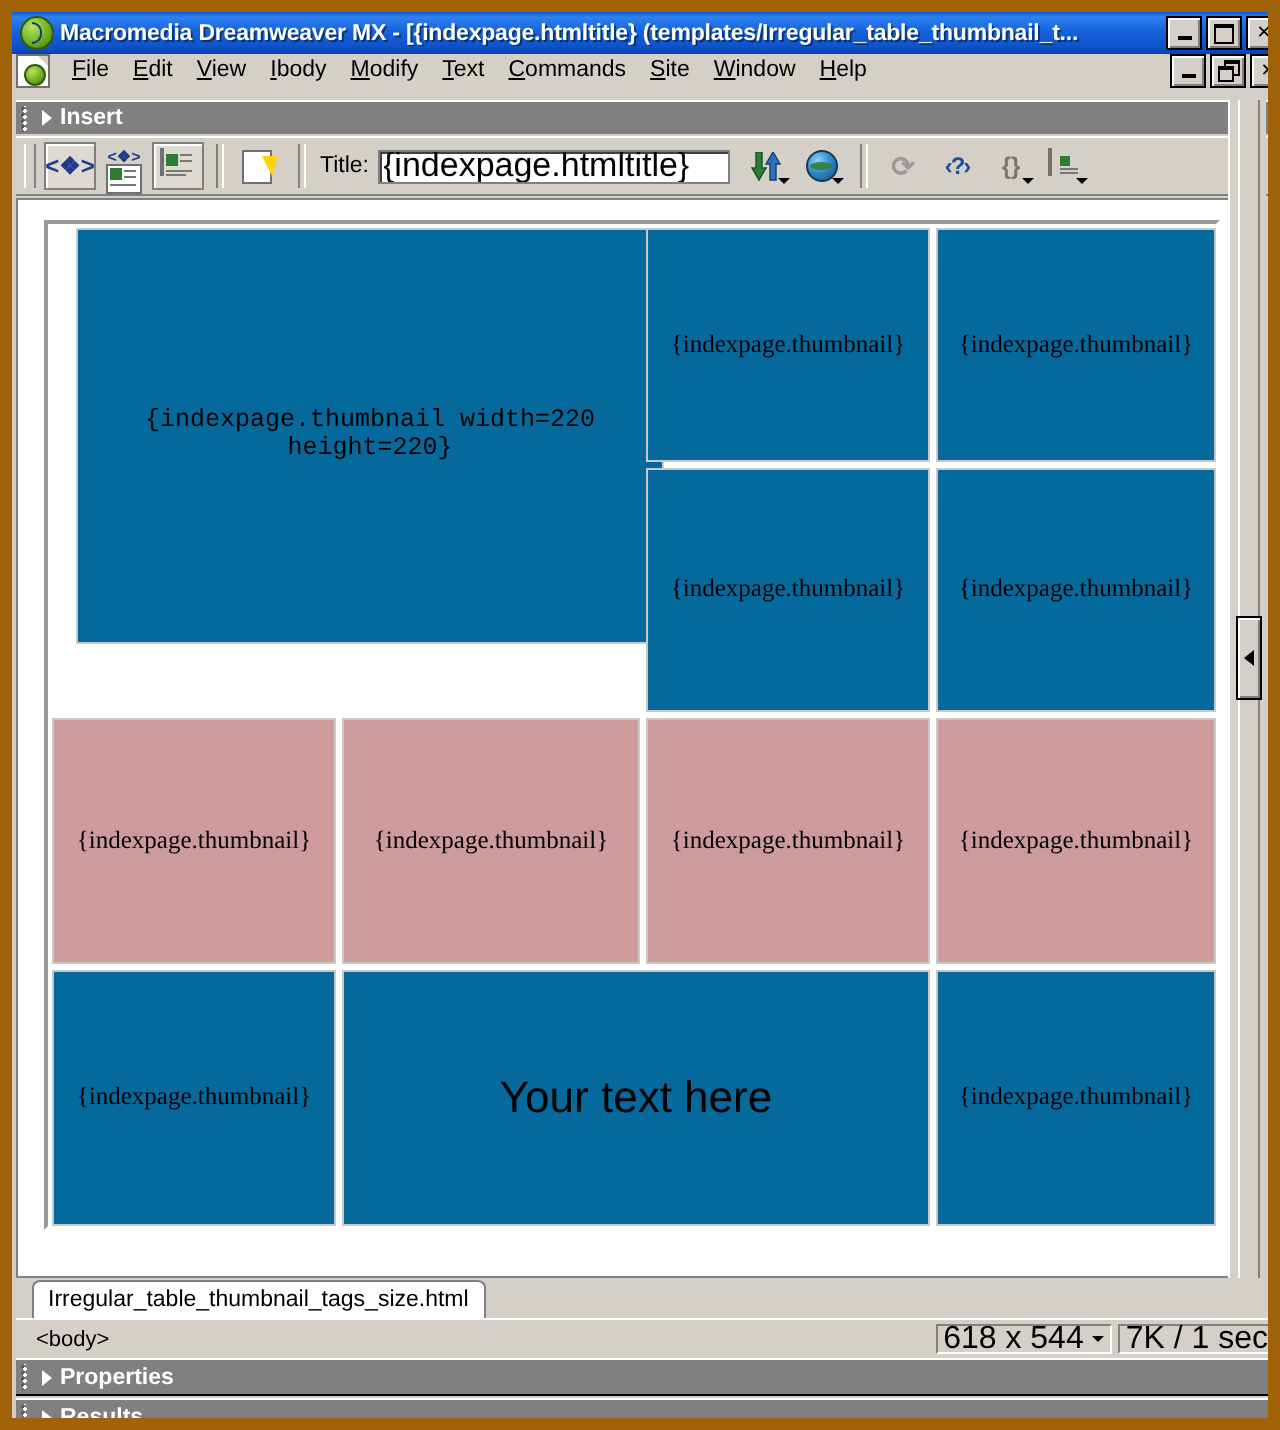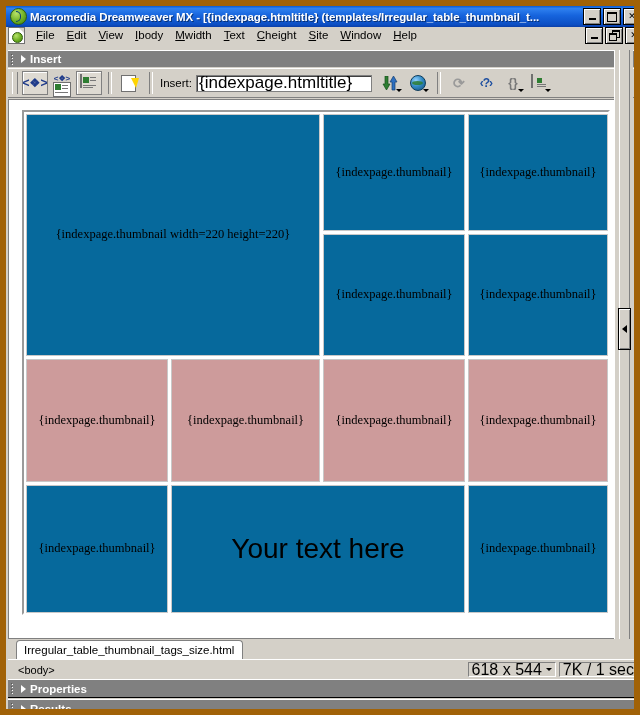--- a/index.html
+++ b/index.html
@@ -245,21 +245,21 @@
     color: #000000;
     text-align: center;
     line-height: 1.1;
     border: 1px solid #c8c8c8;
     overflow: hidden;
   }
   .cell.blue { background: #06699c; }
   .cell.pink { background: #cd9b9b; }
   .cell.bigtext {
     font-family: "Liberation Sans", sans-serif;
-    font-size: 28px;
+    font-size: 22px;
   }
 
   
   .rsplit {
     position: absolute; right: 1px; top: 44px;
     width: 19px; height: 589px;
     background: #d4d0c8;
     border-left: 1px solid #ffffff;
     box-sizing: border-box;
   }
@@ -370,23 +370,23 @@
         </div>
     </div>
   </div>
 
   <div class="menubar">
     <div class="doc-icon"></div>
     <div class="menu-item"><span class="acc">F</span><span>ile</span></div>
     <div class="menu-item"><span class="acc">E</span><span>dit</span></div>
     <div class="menu-item"><span class="acc">V</span><span>iew</span></div>
     <div class="menu-item"><span class="acc">I</span><span>body</span></div>
-    <div class="menu-item"><span class="acc">M</span><span>width</span></div>
+    <div class="menu-item"><span class="acc">M</span><span>odify</span></div>
     <div class="menu-item"><span class="acc">T</span><span>ext</span></div>
-    <div class="menu-item"><span class="acc">C</span><span>height</span></div>
+    <div class="menu-item"><span class="acc">C</span><span>ommands</span></div>
     <div class="menu-item"><span class="acc">S</span><span>ite</span></div>
     <div class="menu-item"><span class="acc">W</span><span>indow</span></div>
     <div class="menu-item"><span class="acc">H</span><span>elp</span></div>
     <div class="wbtns">
       <div class="wbtn min">
           <span class="g"></span>
         </div>
       <div class="wbtn rest">
           <span class="g"></span>
         </div>
@@ -437,21 +437,21 @@
 
     <div class="tbtn">
       <span class="ic ic-lightning">
         <span class="pg"></span>
           <span class="bolt"></span>
       </span>
     </div>
 
     <div class="sep"></div>
 
-    <div class="title-label">Insert:</div>
+    <div class="title-label">Title:</div>
     <input class="title-input" type="text" value="{indexpage.htmltitle}" placeholder="Untitled Document" style="">
 
     <div class="tbtn" style="width:26px;margin-left:4px;">
       <span class="ic ic-arrows">
         <svg width="17" height="15" viewBox="0 0 17 15">
           <polygon points="4,0 7,0 7,8 9,8 5.5,14 2,8 4,8" fill="#2e7d32" stroke="#14521a" stroke-width="0.7"></polygon>
           <polygon points="11,14 14,14 14,6 16,6 12.5,0 9,6 11,6" fill="#2d6fc0" stroke="#143f70" stroke-width="0.7"></polygon>
         </svg>
       </span>
       <span class="dd"></span>
@@ -483,21 +483,21 @@
         </span>
       </span>
       <span class="dd"></span>
     </div>
   </div>
 
   <div class="docarea">
     <div class="canvas-inner">
       <div class="tablewrap">
 
-        <div class="cell blue" style="left:2px; top:2px; width:294px; height:242px;">{indexpage.thumbnail width=220 height=220}</div>
+        <div class="cell blue" style="left:14px; top:2px; width:294px; height:208px;font-family:Liberation Mono, monospace;">{indexpage.thumbnail width=220 height=220}</div>
 
         <div class="cell blue" style="left:299px; top:2px; width:142px; height:117px;">{indexpage.thumbnail}</div>
 
         <div class="cell blue" style="left:444px; top:2px; width:140px; height:117px;">{indexpage.thumbnail}</div>
 
         <div class="cell blue" style="left:299px; top:122px; width:142px; height:122px;">{indexpage.thumbnail}</div>
 
         <div class="cell blue" style="left:444px; top:122px; width:140px; height:122px;">{indexpage.thumbnail}</div>
 
         <div class="cell pink" style="left:2px; top:247px; width:142px; height:123px;">{indexpage.thumbnail}</div>

